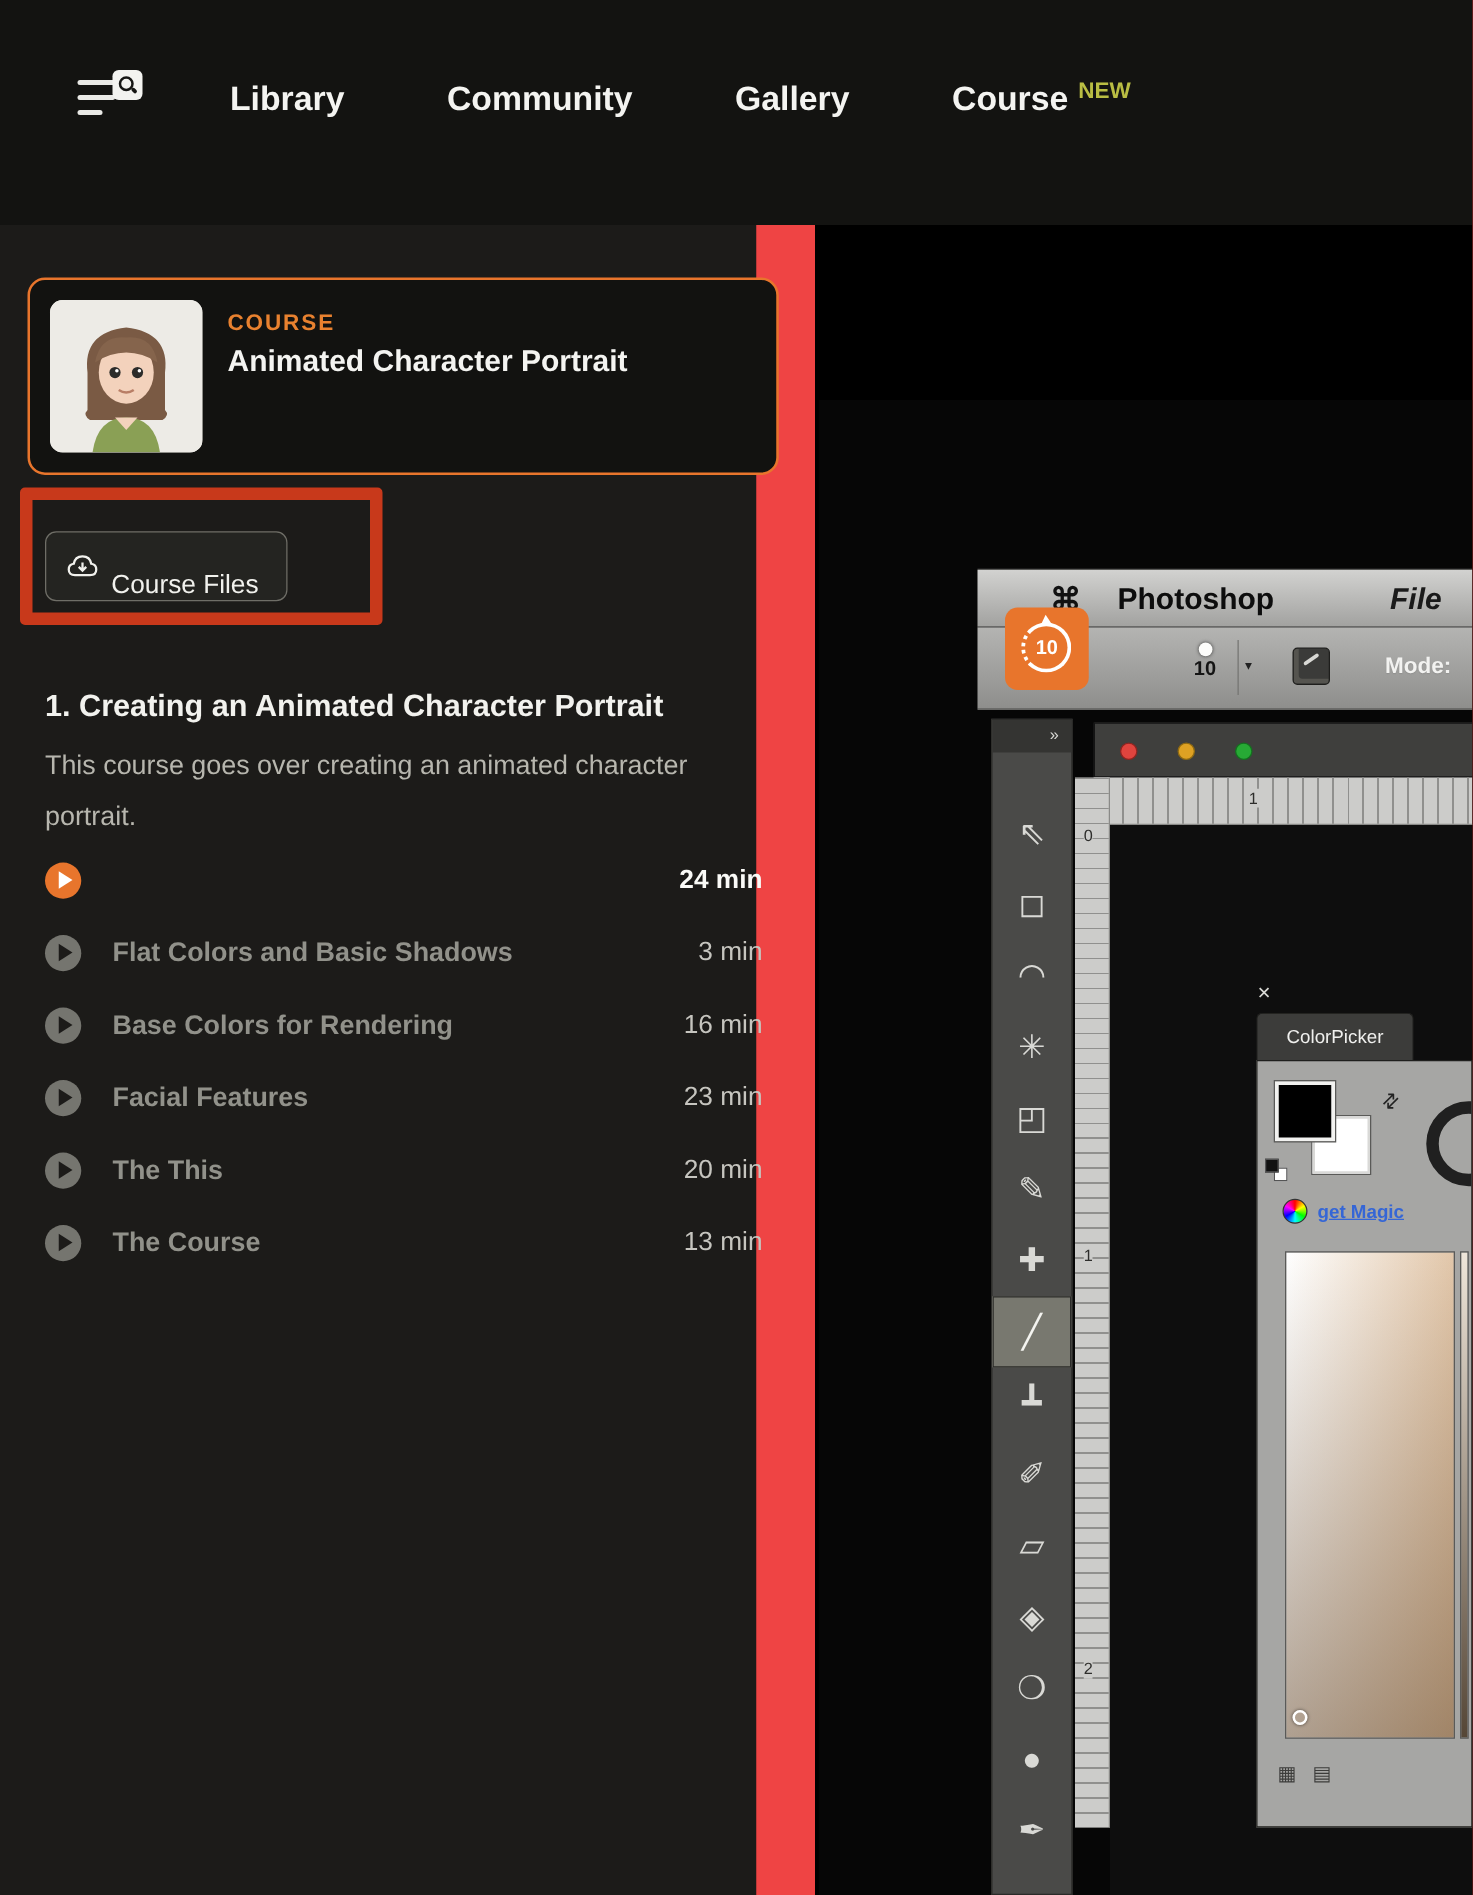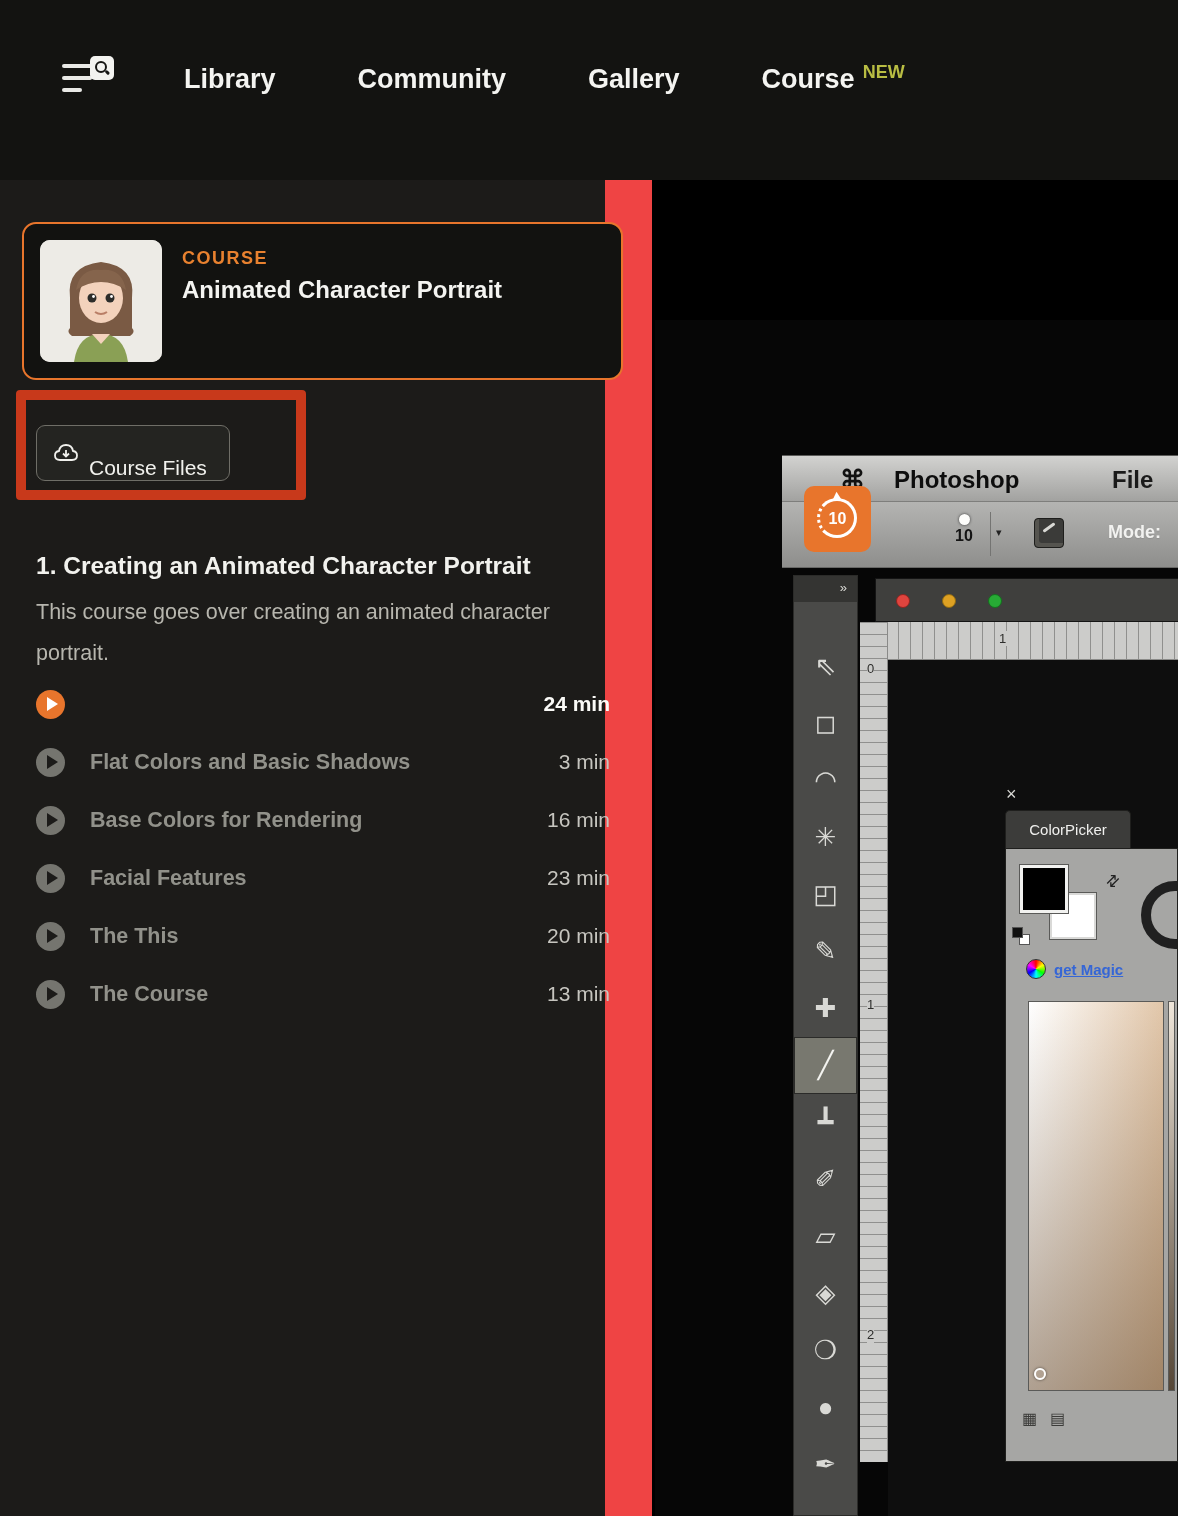--- a/index.html
+++ b/index.html
@@ -48,21 +48,21 @@
   .ld { position:absolute; right:0; top:8px; color:#c6c5bf; font-size:21px; }
   .ld.w { color:#fafaf7; font-weight:bold; }
 
   
   .video { position:absolute; left:652px; top:180px; width:526px; height:1336px; background:#000; }
   .video-frame { position:absolute; left:3px; top:140px; right:0; bottom:0; background:#060606; }
 
   .menubar { position:absolute; left:130px; top:275px; right:0; height:47px; background:linear-gradient(#d2d2d0,#a2a2a0); border-top:1px solid #5a5a58; border-bottom:1px solid #7e7e7c; }
   .apple { position:absolute; left:58px; top:9px; font-size:25px; color:#111; font-weight:bold; }
   .m-app  { position:absolute; left:112px; top:10px; font-size:24px; font-weight:bold; color:#0d0d0d; }
-  .m-file { position:absolute; left:330px; top:10px; font-size:24px; font-weight:600; color:#1a1a1a; }
+  .m-file { position:absolute; left:330px; top:10px; font-size:24px; font-weight:600; color:#1a1a1a;font-style:italic; }
 
   .optionsbar { position:absolute; left:130px; top:322px; right:0; height:66px; background:linear-gradient(#b4b4b2,#8e8e8c); border-bottom:1px solid #686866; }
   .brushprev { position:absolute; left:160px; top:8px; width:44px; height:50px; text-align:center; }
   .brushprev .dot { display:block; margin:4px auto 2px; width:11px; height:11px; border-radius:50%; background:#fdfdfb; box-shadow:0 0 3px #333; }
   .brushprev .sz { font-size:16px; color:#141414; font-weight:600; }
   .opt-div { position:absolute; left:208px; top:10px; width:1px; height:44px; background:#747472; }
   .opt-arrow { position:absolute; left:214px; top:24px; font-size:11px; color:#222; }
   .stamp-ic { position:absolute; left:252px; top:16px; width:30px; height:30px; background:#3b3b39; border:1px solid #1e1e1c; border-radius:4px; box-shadow:inset 4px -4px 0 #55544f; }
   .stamp-ic::after { content:""; position:absolute; left:7px; top:7px; width:14px; height:3px; background:#d8d8d4; transform:rotate(-35deg); border-radius:2px; }
   .mode-lab { position:absolute; left:326px; top:20px; font-size:18px; font-weight:bold; color:#f2f2f0; text-shadow:0 1px 1px #55555333; }

